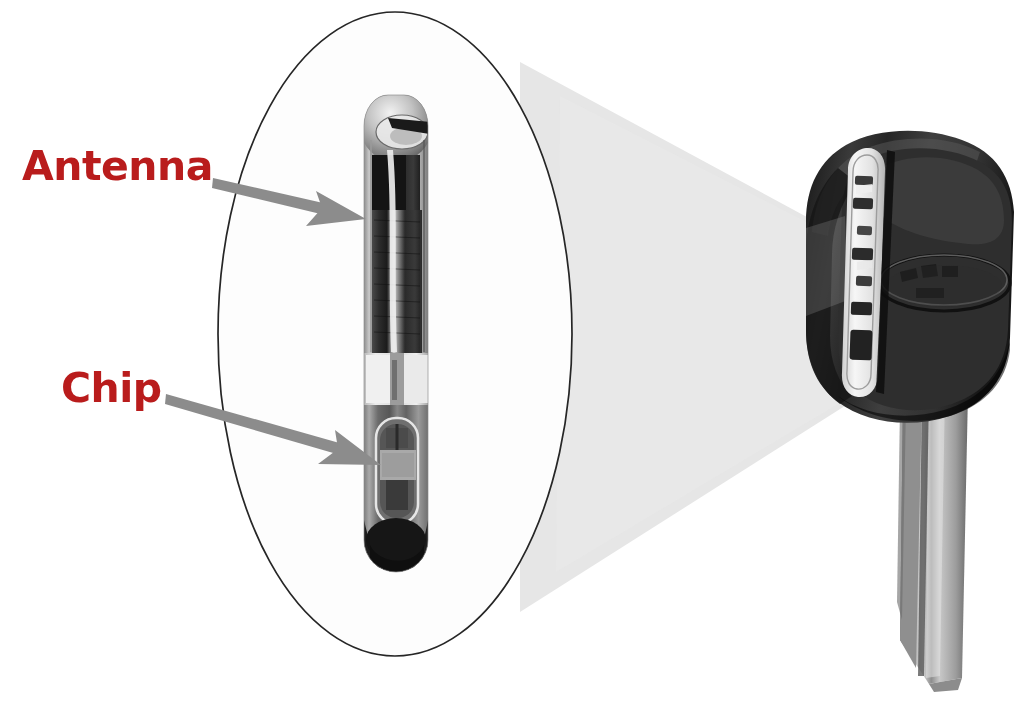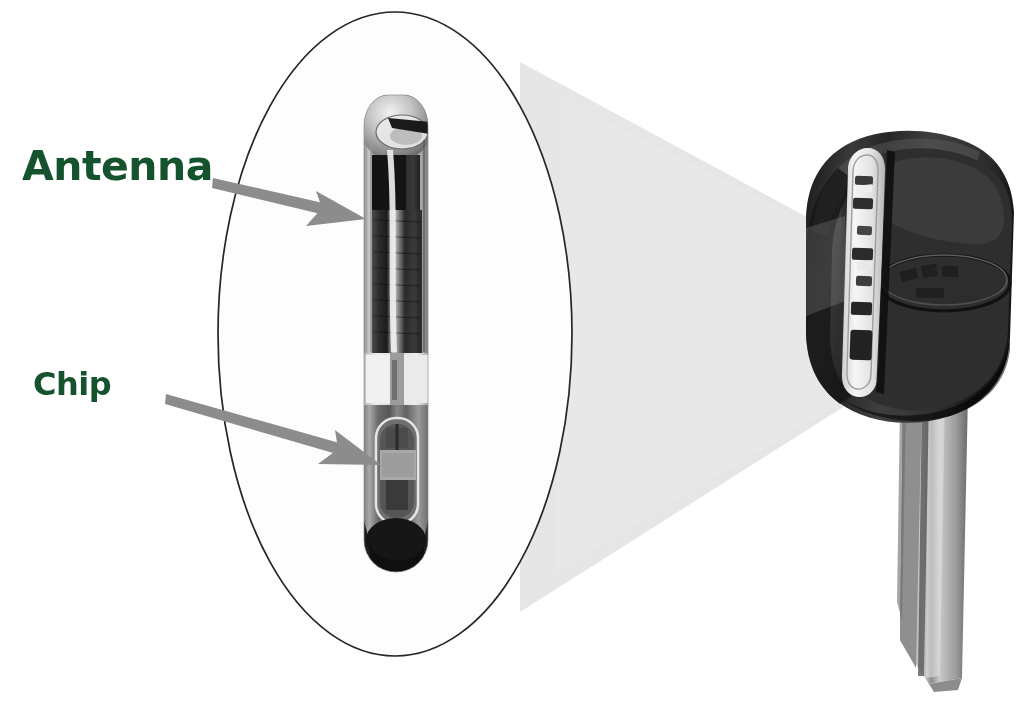--- a/index.html
+++ b/index.html
@@ -22,34 +22,34 @@
     position: absolute;
     left: 0;
     top: 0;
     width: 1024px;
     height: 713px;
   }
   .label-text {
     position: absolute;
     font-family: "DejaVu Sans", "Liberation Sans", sans-serif;
     font-weight: bold;
-    color: #14532d;
+    color: #b91c1c;
     white-space: nowrap;
     letter-spacing: -0.5px;
     line-height: 1;
   }
   #label-antenna {
     left: 22px;
     top: 146px;
     font-size: 41px;
   }
   #label-chip {
-    left: 33px;
+    left: 61px;
     top: 368px;
-    font-size: 32px;
+    font-size: 41px;
   }
 </style>
 </head>
 <body>
 
 <div id="figure">
 
   <svg class="layer" viewBox="0 0 1024 713">
     <defs>
 

